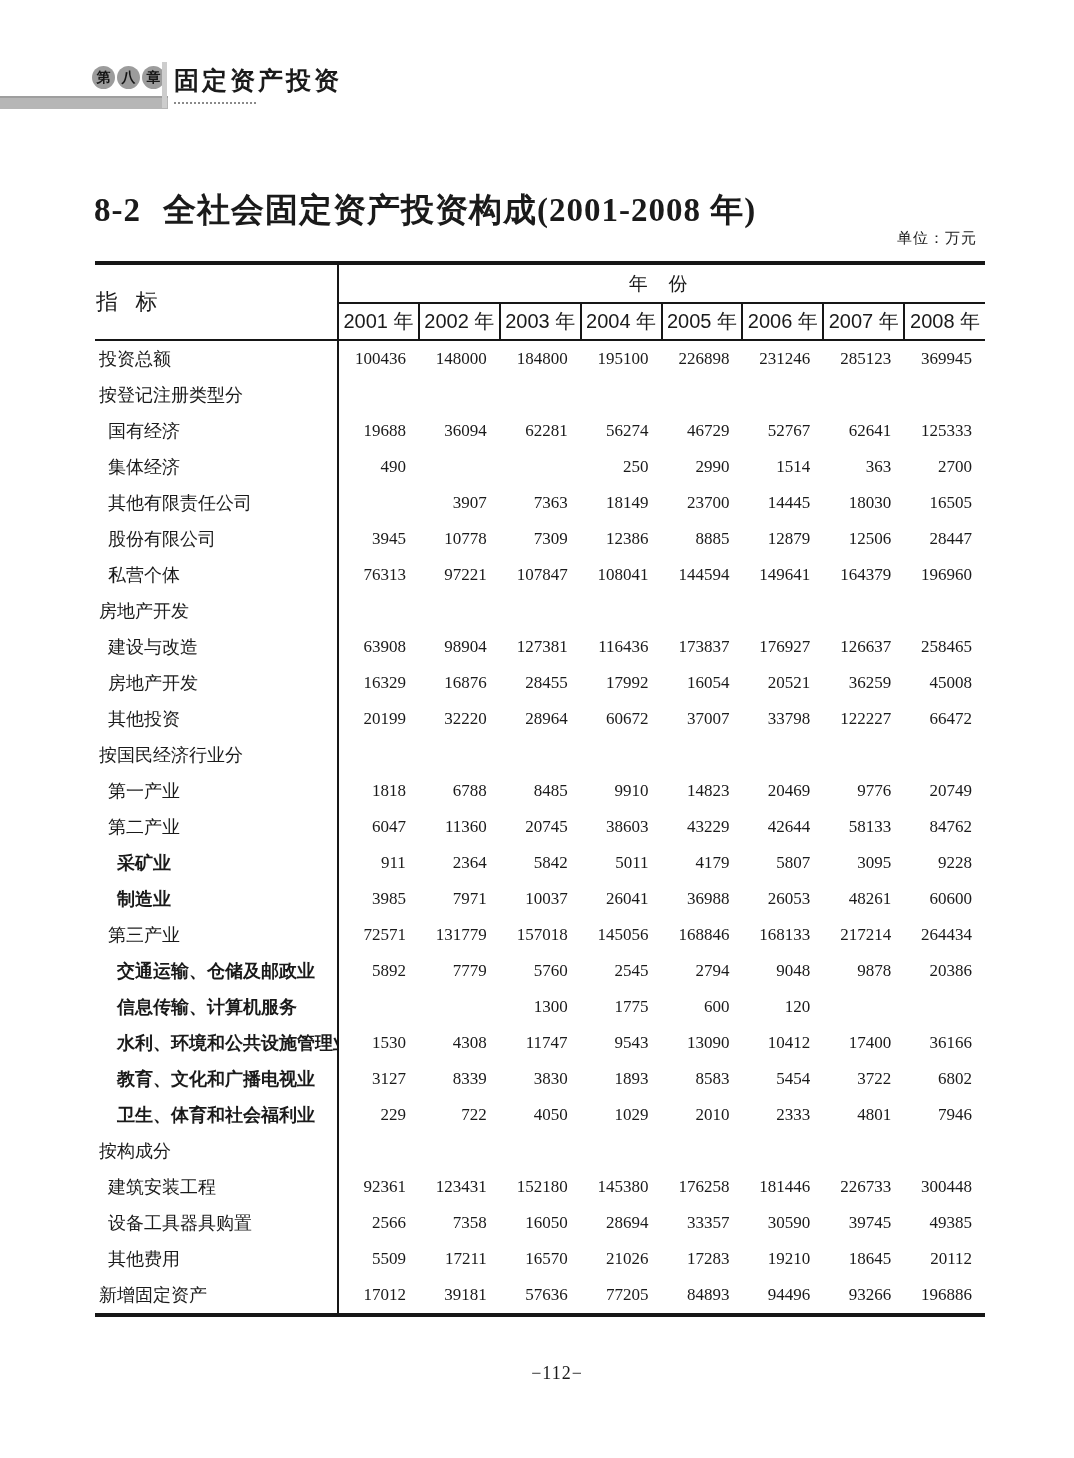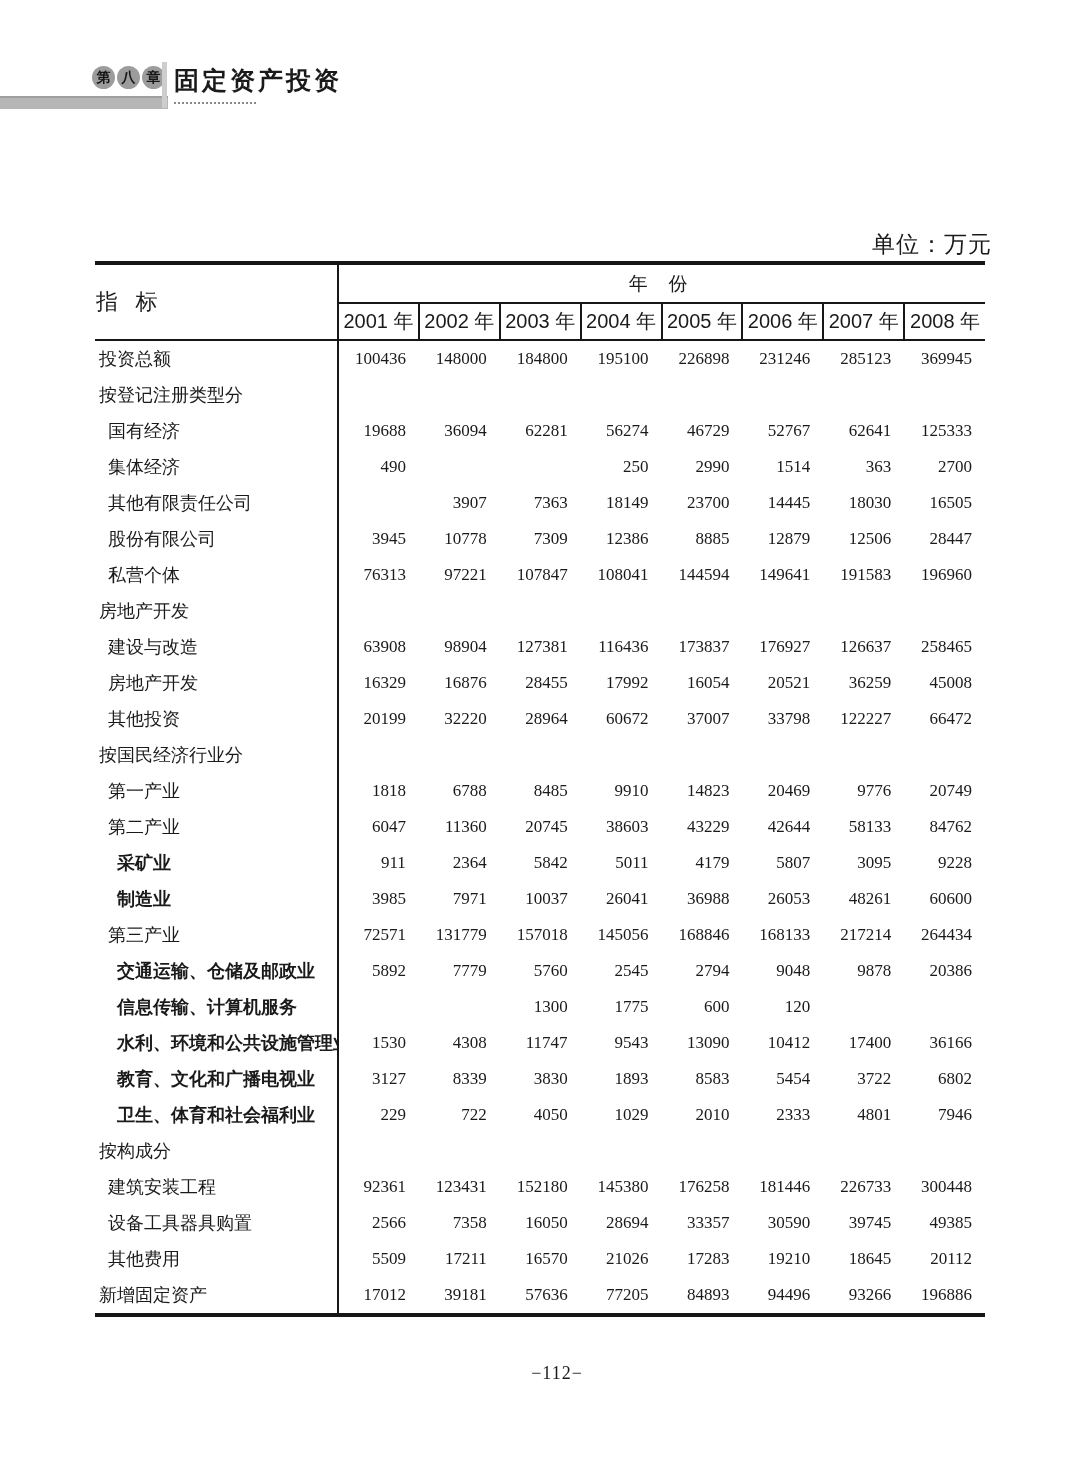--- a/index.html
+++ b/index.html
@@ -50,22 +50,22 @@
 
   
   .main-title {
     position:absolute; left:94px; top:166px;
     font-size:33px; font-weight:bold;
     letter-spacing:1px;
     white-space:nowrap;
   }
   .main-title .num { margin-right:22px; }
   .unit-label {
-    position:absolute; right:82px; top:229px;
-    font-size:23px; letter-spacing:1px;
+    position:absolute; right:97px; top:229px;
+    font-size:15px; letter-spacing:1px;
   }
 
   
   .data-table {
     position:absolute; left:95px; top:261px;
     width:890px;
     border-collapse:collapse;
     table-layout:fixed;
     border-top:4px solid #161616;
     border-bottom:4px solid #161616;
@@ -128,20 +128,21 @@
   <div class="gray-bar"></div>
   <div class="badge">
     <span class="badge-circle">第</span>
     <span class="badge-circle">八</span>
     <span class="badge-circle">章</span>
   </div>
   <div class="v-divider"></div>
   <div class="chapter-title">固定资产投资</div>
   <div class="dotted-line"></div>
 
+  <h1 class="main-title"><span class="num">8-2</span><span>全社会固定资产投资构成(2001-2008 年)</span></h1>
 
   <div class="unit-label">单位：万元</div>
 
   <table class="data-table">
     <colgroup>
       <col class="c-ind">
       <col class="c-year">
         <col class="c-year">
         <col class="c-year">
         <col class="c-year">
@@ -234,21 +235,21 @@
           <td class="num-cell">28447</td>
         </tr>
         <tr>
           <td class="label-cell indent-1">私营个体</td>
           <td class="num-cell">76313</td>
           <td class="num-cell">97221</td>
           <td class="num-cell">107847</td>
           <td class="num-cell">108041</td>
           <td class="num-cell">144594</td>
           <td class="num-cell">149641</td>
-          <td class="num-cell">191583</td>
+          <td class="num-cell">164379</td>
           <td class="num-cell">196960</td>
         </tr>
         <tr>
           <td class="label-cell indent-0">房地产开发</td>
           <td class="num-cell"></td>
           <td class="num-cell"></td>
           <td class="num-cell"></td>
           <td class="num-cell"></td>
           <td class="num-cell"></td>
           <td class="num-cell"></td>

